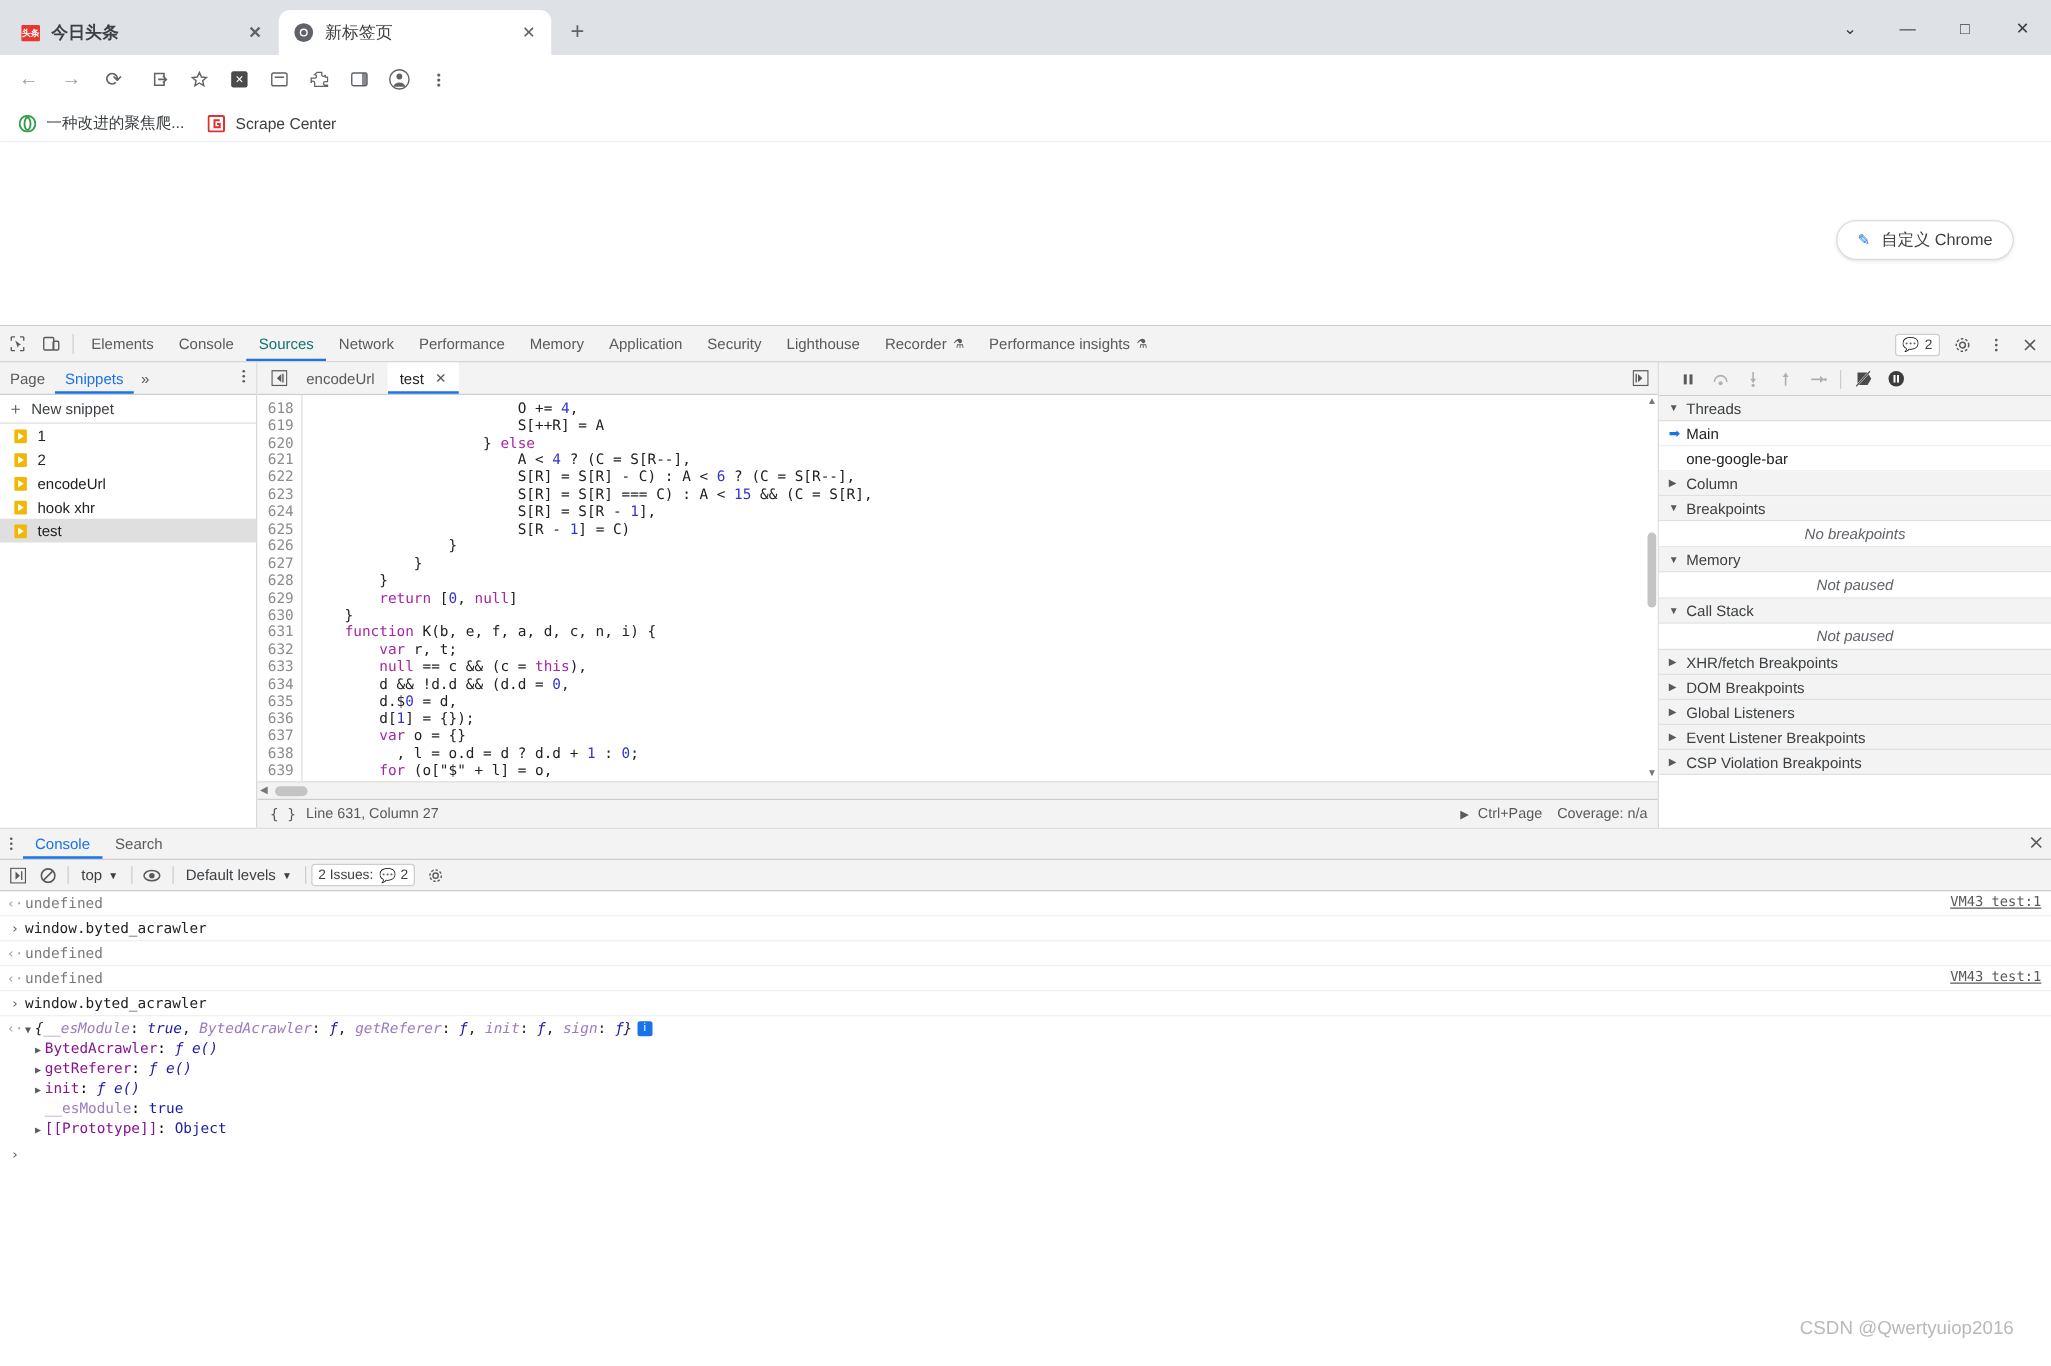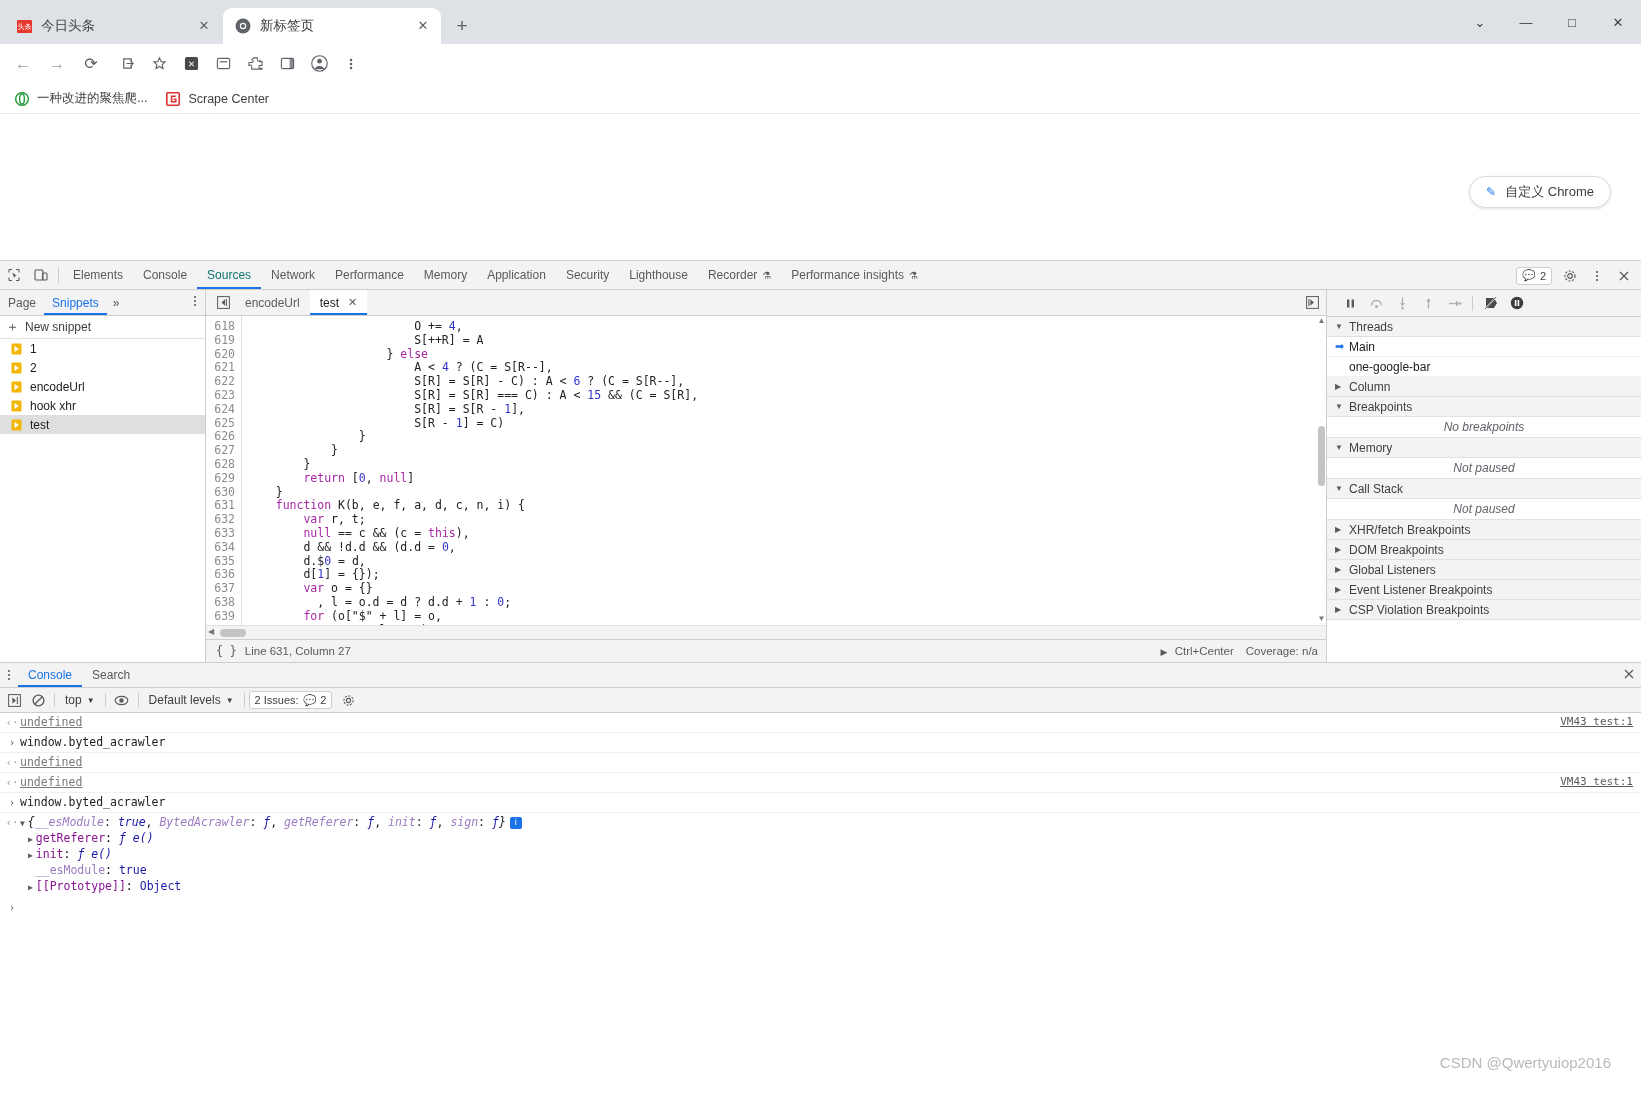--- a/index.html
+++ b/index.html
@@ -15,21 +15,21 @@
 
   .tabstrip {
     height: 44px; background: #dee1e6; display: flex; align-items: flex-end;
     position: relative; padding-left: 4px;
   }
   .tab {
     height: 36px; width: 218px; display: flex; align-items: center;
     padding: 0 10px 0 12px; font-size: 13px; color: #3c4043;
     border-radius: 9px 9px 0 0; position: relative; margin-right: 1px;
   }
-  .tab.inactive { background: transparent; color:#3c4043; }
+  .tab.inactive { background: transparent; color:#3c4043;font-weight:bold; }
   .tab.active { background: #ffffff; }
   .tab .favicon { width:16px; height:16px; margin-right:9px; flex:0 0 16px; display:flex; align-items:center; justify-content:center;}
   .tab .title { flex:1; white-space:nowrap; overflow:hidden; text-overflow:ellipsis; font-size:13.5px;}
   .tab .closex { width:16px; height:16px; line-height:16px; text-align:center; font-size:13px; color:#5f6368;}
   .newtab { width:28px;height:28px;margin:0 0 4px 6px; display:flex;align-items:center;justify-content:center;
             font-size:19px;color:#5f6368; border-radius:50%; }
   .wincontrols { position:absolute; right:0; top:0; height:44px; display:flex; align-items:center;}
   .wincontrols div { width:46px;height:32px;display:flex;align-items:center;justify-content:center;color:#3c4043;font-size:13px;}
 
   .toolbar {
@@ -154,21 +154,21 @@
                display:flex; align-items:center; padding-left:6px; font-size:12px; color:#9aa0a6;}
   .ct-right { display:flex; align-items:center; padding-right:4px; }
   .ct-levels { display:flex;align-items:center; font-size:12px; color:#3c4043; padding:0 6px;}
   .ct-levels .cv { font-size:8px; margin-left:5px;}
   .con-msgs { font-family:"DejaVu Sans Mono", monospace; font-size:11.5px; }
   .cm { min-height:19px; display:flex; align-items:flex-start; border-bottom:1px solid #f0f0f0; padding-left:4px;
         position:relative; padding-top:2px; padding-bottom:2px;}
   .cm .mk { width:16px; flex:0 0 16px; color:#9aa0a6; font-size:11px; text-align:center; line-height:15px;}
   .cm .mk.inp { color:#5a5a5a; }
   .cm .txt { flex:1; line-height:15px; color:#202124;}
-  .cm .txt.undef { color:#7a7a7a;text-decoration:underline; }
+  .cm .txt.undef { color:#7a7a7a; }
   .cm .src { position:absolute; right:8px; top:2px; font-size:11px; color:#5a5a5a; text-decoration:underline;
              font-family:"DejaVu Sans Mono", monospace;}
   .obj-key { color:#881391; }
   .obj-key-dim { color:#9a7bbf; }
   .obj-val-blue { color:#1a1aa6; }
   .obj-fn { color:#1a1aa6; font-style:italic; }
   .obj-italic { font-style:italic; }
   .tri-r { font-size:8px; color:#5a5a5a; margin-right:3px; }
   .tri-d { font-size:8px; color:#5a5a5a; margin-right:3px; }
   .info-badge { display:inline-flex; width:12px;height:12px; background:#1a73e8; color:#fff; border-radius:2px;
@@ -510,21 +510,21 @@
           <div class="hsb-arrowl">◀</div>
           <div class="hsb-thumb"></div>
         </div>
 
         <div class="ed-status">
           <span class="braces">{ }</span>
           <span>Line 631, Column 27</span>
           <span class="ed-status-right">
             <span>
               <span class="play">▶</span>
-              <span>Ctrl+Center</span>
+              <span>Ctrl+Page</span>
             </span>
             <span>Coverage: n/a</span>
           </span>
         </div>
       </div>
 
       <div class="dbg-pane">
         <div class="dbg-toolbar">
           <div class="dbg-btn">
             <svg width="13" height="13" viewBox="0 0 13 13">
@@ -724,20 +724,21 @@
         </div>
 
         <div class="cm" style="display:block; border-bottom:none;">
           <div style="display:flex;align-items:flex-start;">
             <span class="mk">‹·</span>
             <span class="txt">
               <span class="tri-d">▼</span><span id="obj-summary"><span class="obj-italic">{</span><span class="obj-key-dim obj-italic">__esModule</span>: <span class="obj-val-blue obj-italic">true</span>, <span class="obj-key-dim obj-italic">BytedAcrawler</span>: <span class="obj-fn obj-italic">ƒ</span>, <span class="obj-key-dim obj-italic">getReferer</span>: <span class="obj-fn obj-italic">ƒ</span>, <span class="obj-key-dim obj-italic">init</span>: <span class="obj-fn obj-italic">ƒ</span>, <span class="obj-key-dim obj-italic">sign</span>: <span class="obj-fn obj-italic">ƒ</span><span class="obj-italic">}</span></span><span class="info-badge">i</span>
             </span>
           </div>
           <div id="obj-props" style="padding-left:24px;">
+              <div style="line-height:15px;"><span class="tri-r">▶</span><span class="obj-key">BytedAcrawler</span>: <span class="obj-fn">ƒ e()</span></div>
               <div style="line-height:15px;"><span class="tri-r">▶</span><span class="obj-key">getReferer</span>: <span class="obj-fn">ƒ e()</span></div>
               <div style="line-height:15px;"><span class="tri-r">▶</span><span class="obj-key">init</span>: <span class="obj-fn">ƒ e()</span></div>
               <div style="line-height:15px;"><span class="tri-r" style="visibility:hidden">▶</span><span class="obj-key-dim">__esModule</span>: <span class="obj-val-blue">true</span></div>
               <div style="line-height:15px;"><span class="tri-r">▶</span><span class="obj-key">[[Prototype]]</span>: <span class="obj-val-blue">Object</span></div>
             </div>
         </div>
 
         <div class="prompt-row">
           <span class="mk">›</span>
         </div>

